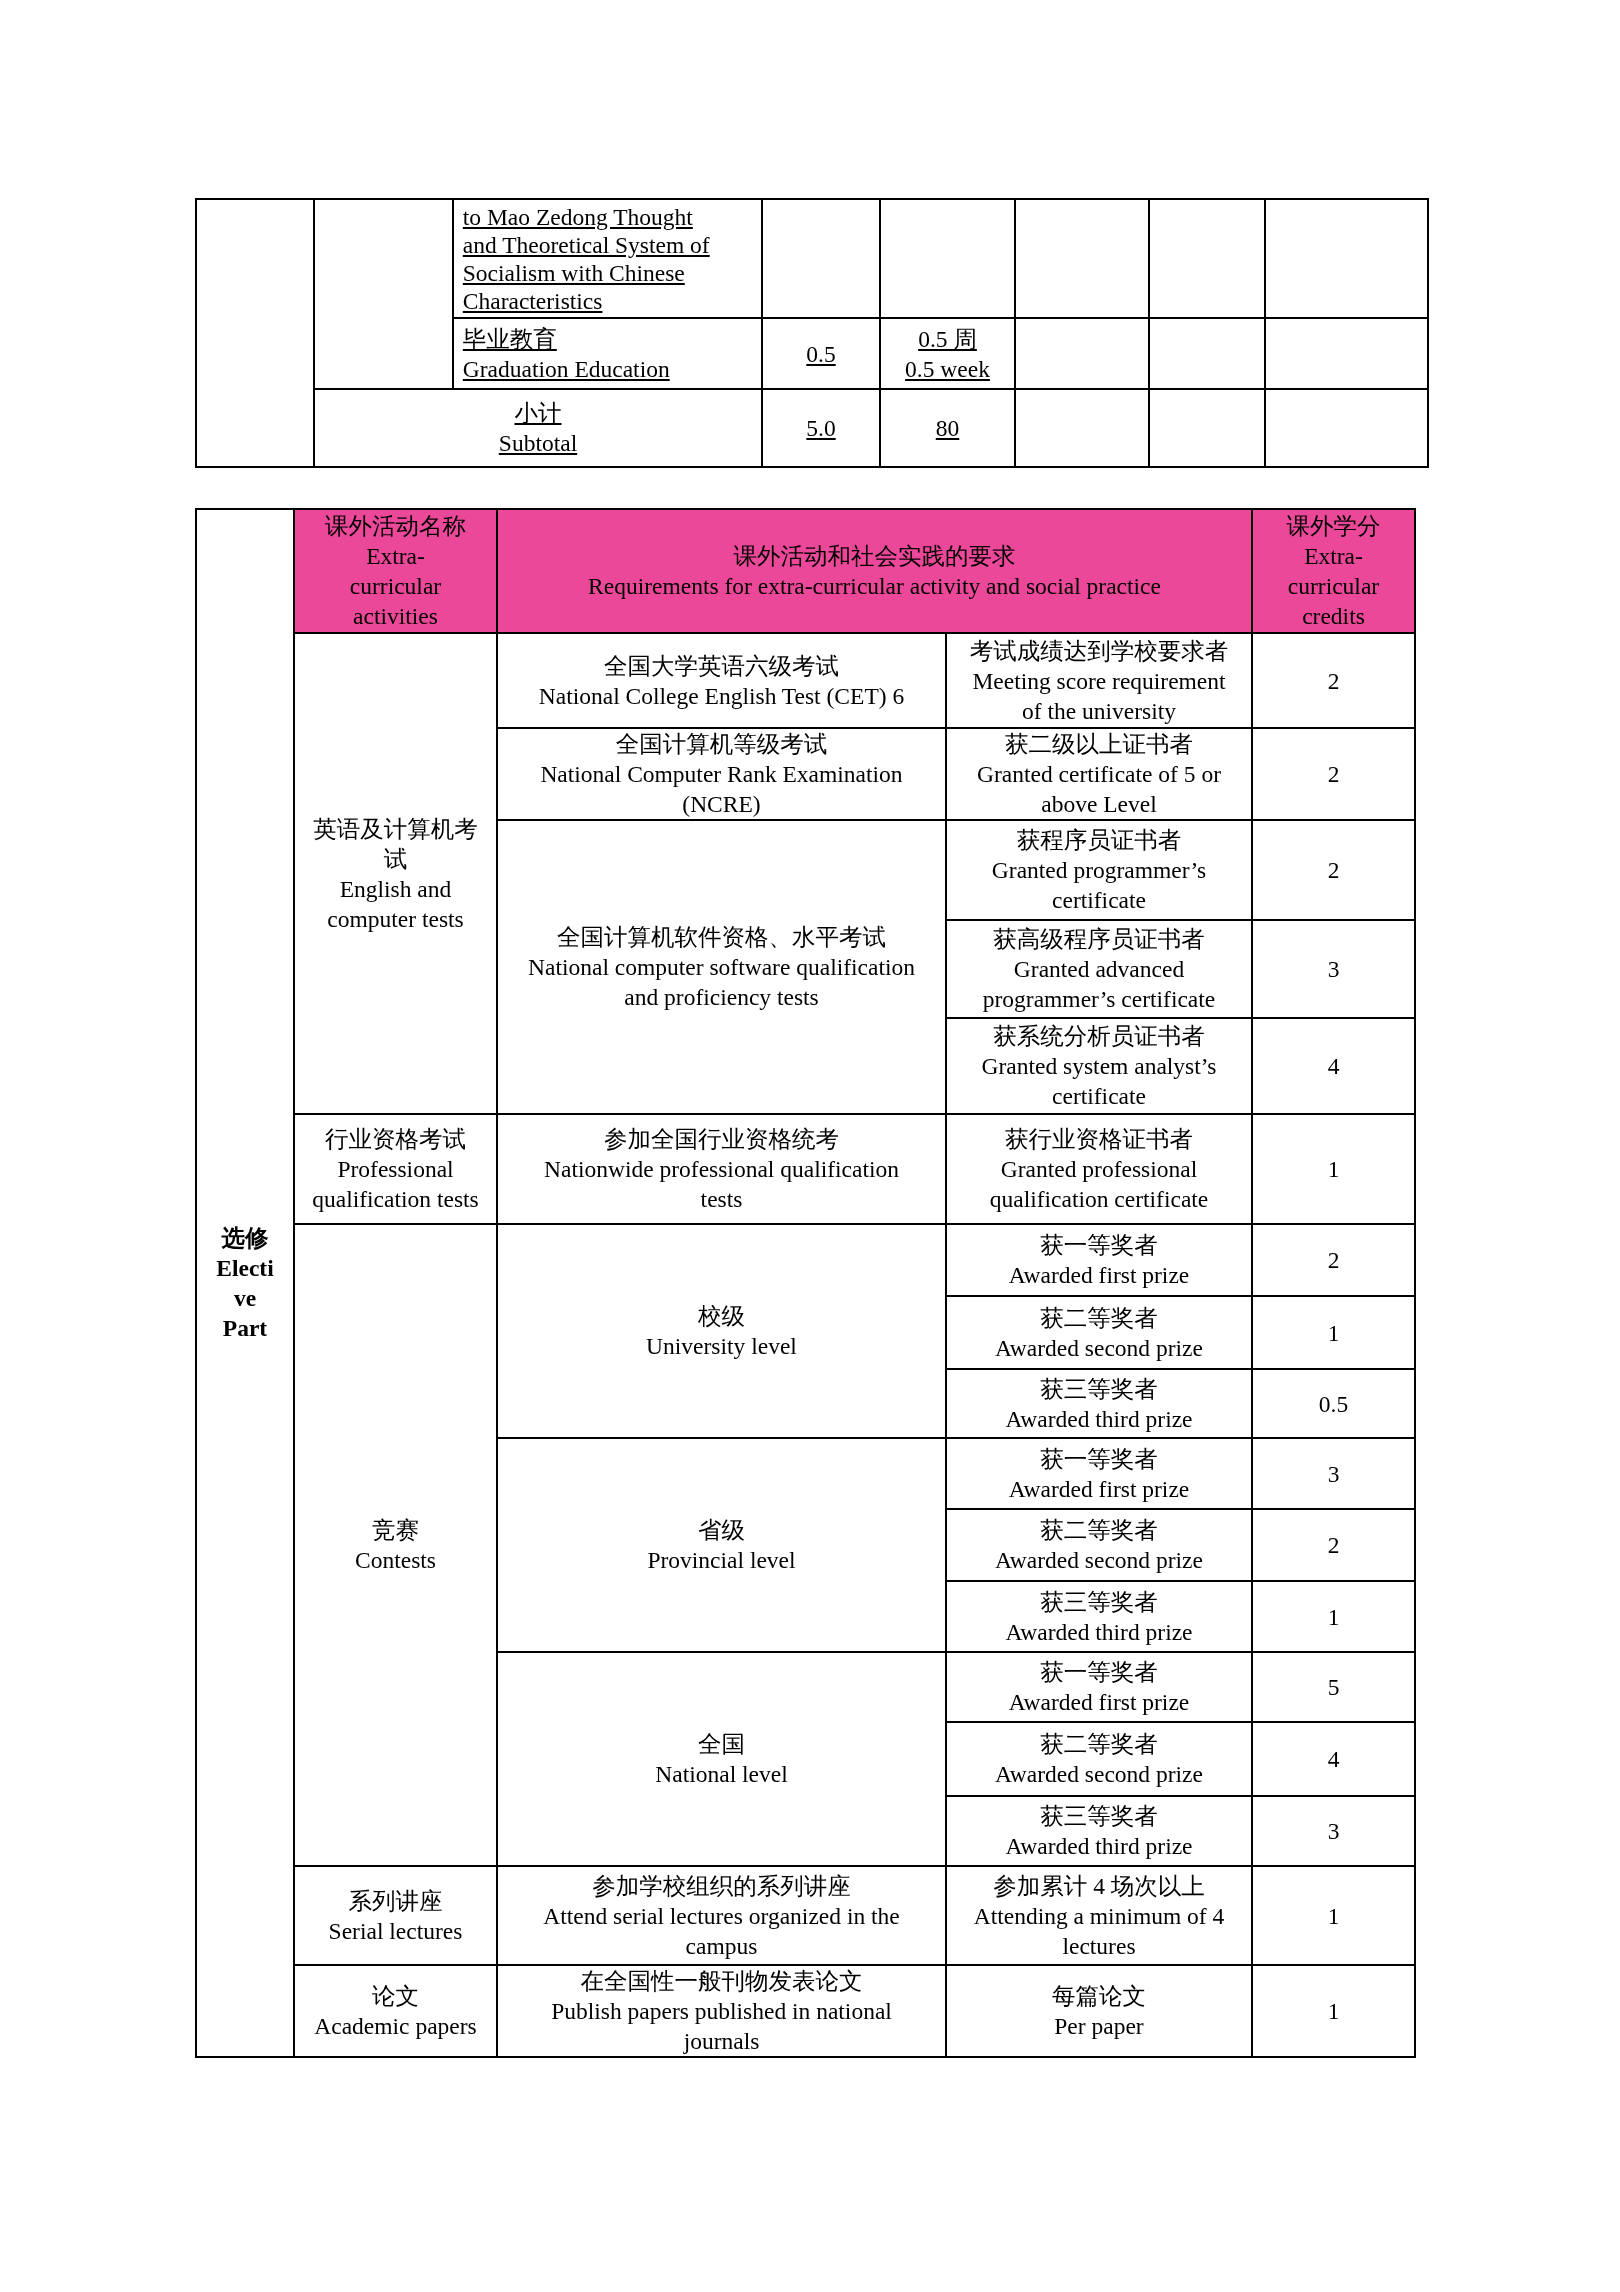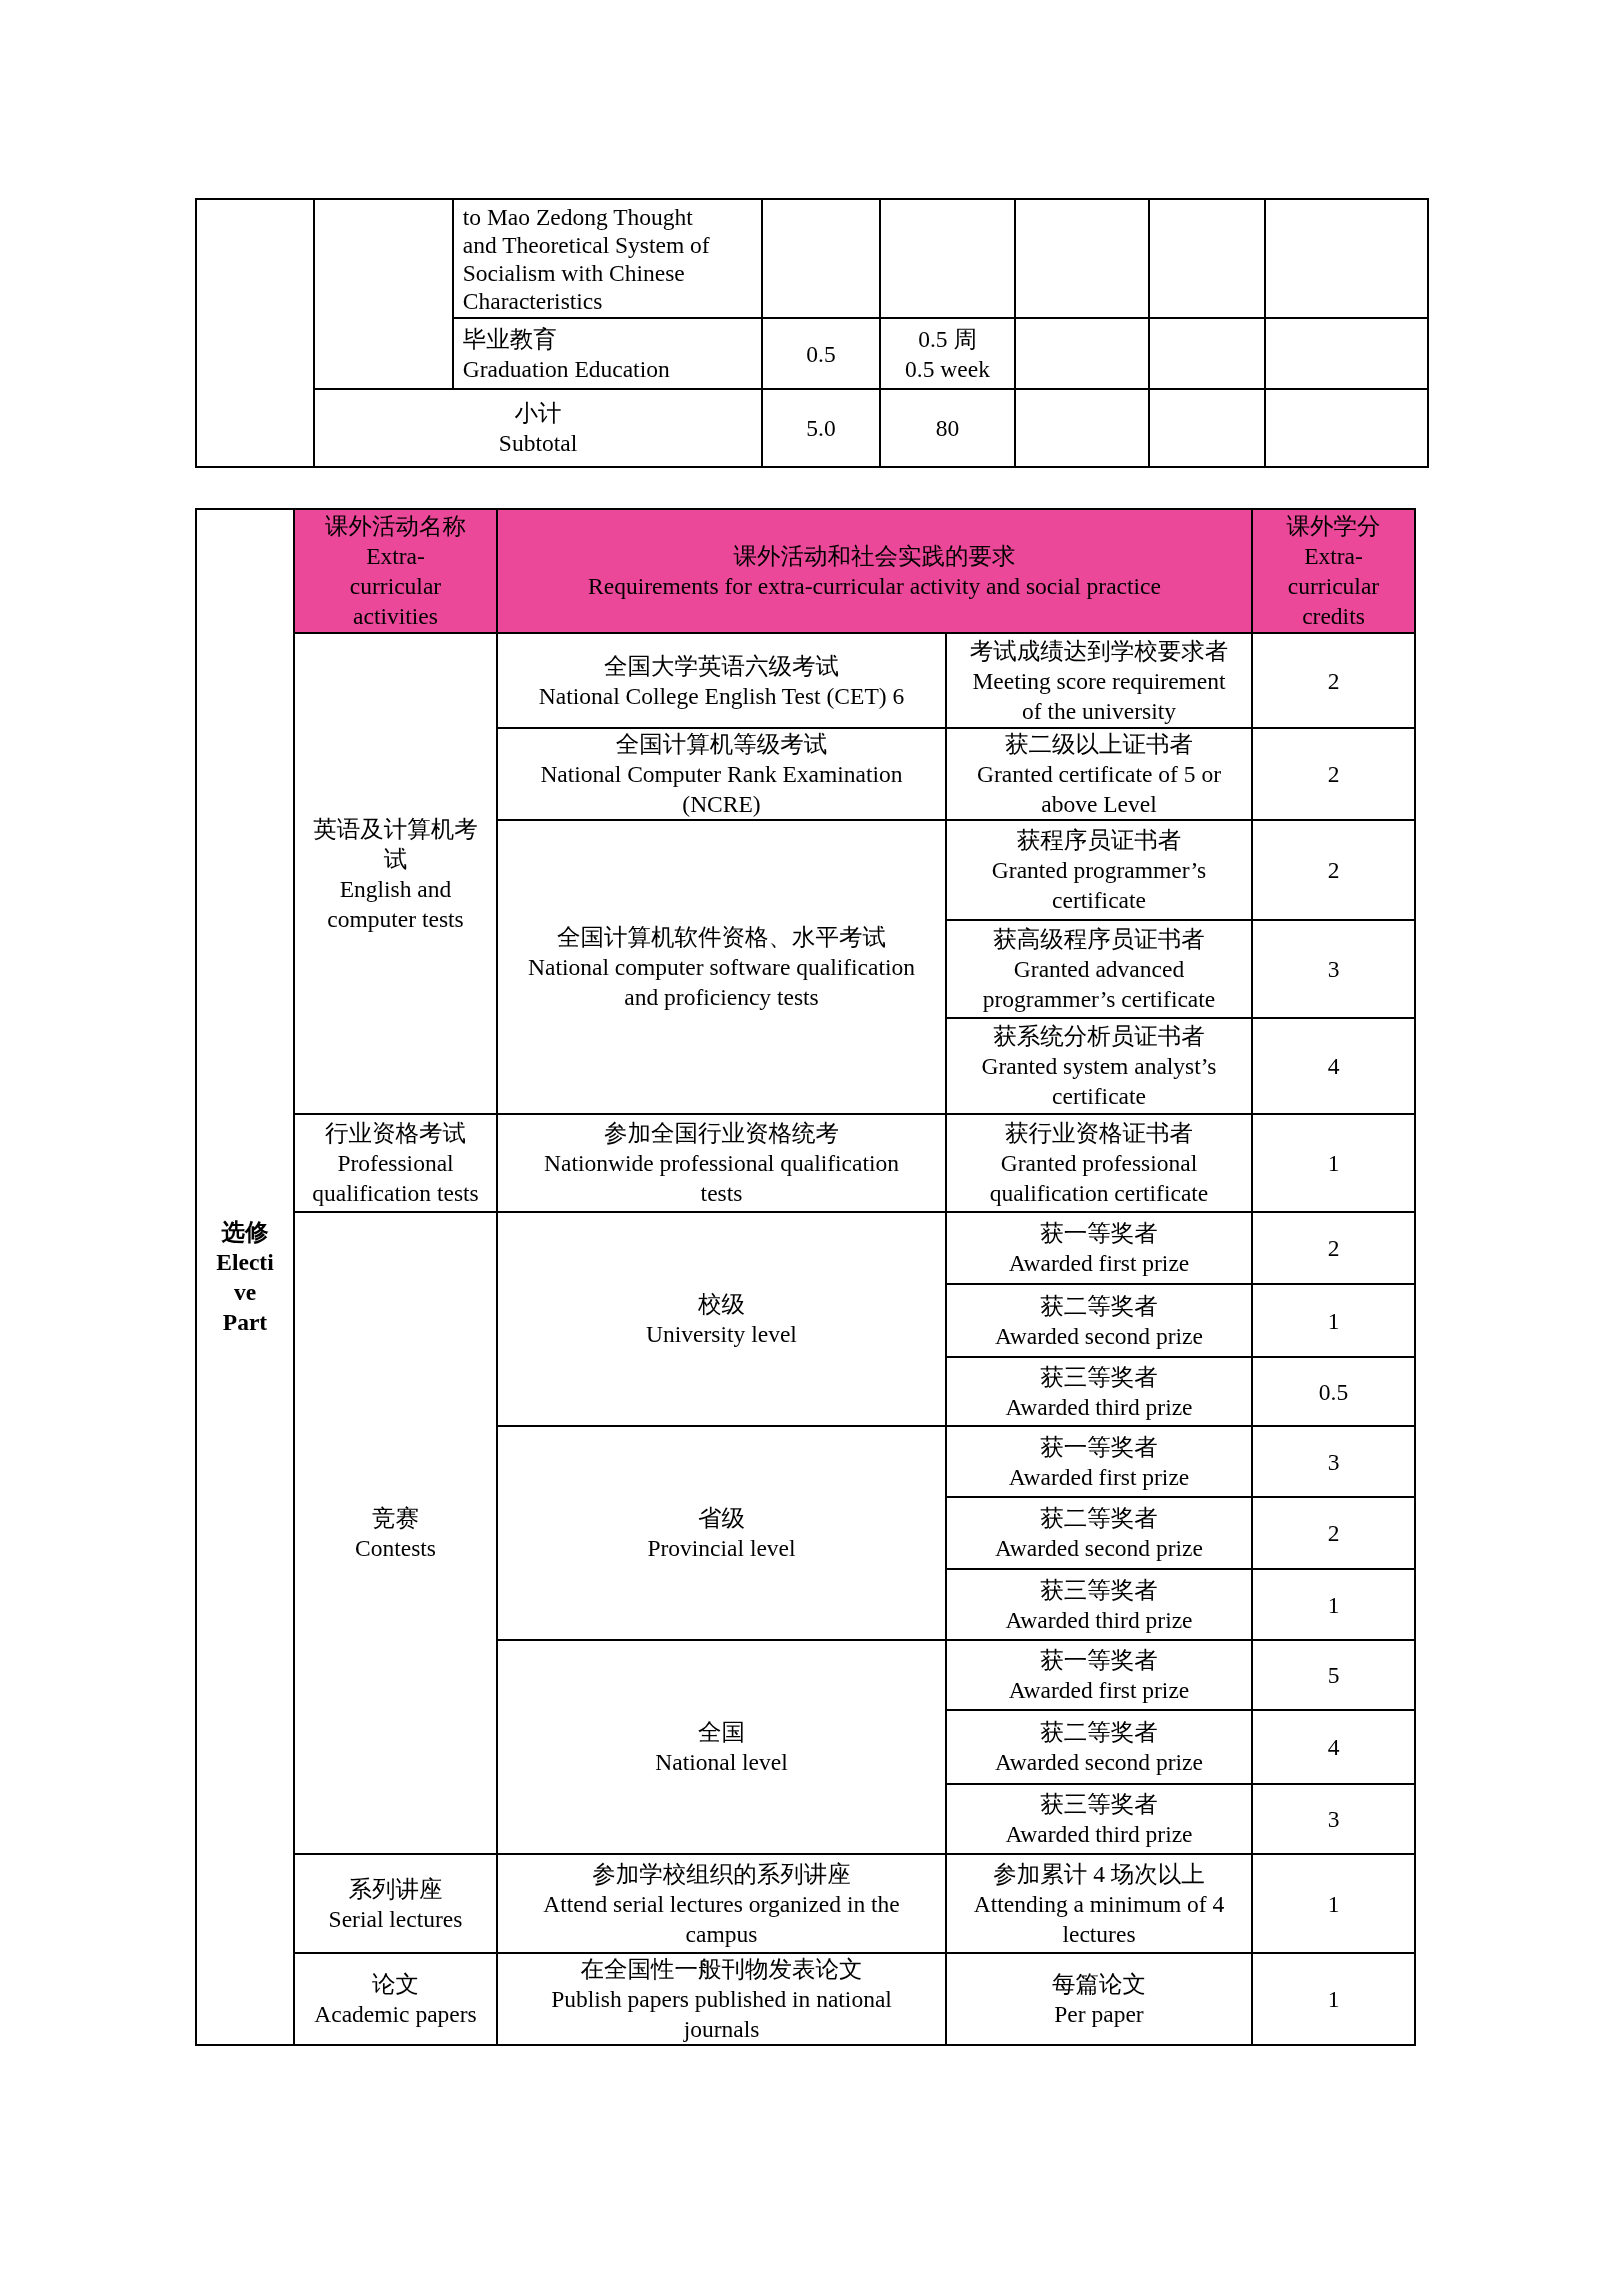--- a/index.html
+++ b/index.html
@@ -20,21 +20,21 @@
     vertical-align:middle;
     padding:0 3.9px;
     white-space:pre-line;
     overflow:hidden;
   }
   table.doc-table{border:2.9px solid #000;}
   .left{text-align:left;padding-left:8.8px;}
   .bold{font-weight:bold;}
   .gray{background:#ec4899;}
   .lh29{line-height:28px;}
-  #top-table{left:195px;top:198px;width:1231px;}
+  #top-table{left:195px;top:198px;width:1231px;text-decoration:underline;}
   #main-table{left:195px;top:508px;width:1218px;}
 </style>
 </head>
 <body>
 
 <table id="top-table" class="doc-table">
   <colgroup>
     <col style="width:118px">
       <col style="width:139px">
       <col style="width:309px">
@@ -142,21 +142,21 @@
 programmer’s certificate</td>
     <td>3</td>
   </tr>
   <tr style="height:96px">
     <td>获系统分析员证书者
 Granted system analyst’s
 certificate</td>
     <td>4</td>
   </tr>
 
-  <tr style="height:98px">
+  <tr style="height:110px">
     <td>行业资格考试
 Professional
 qualification tests</td>
     <td>参加全国行业资格统考
 Nationwide professional qualification
 tests</td>
     <td>获行业资格证书者
 Granted professional
 qualification certificate</td>
     <td>1</td>

